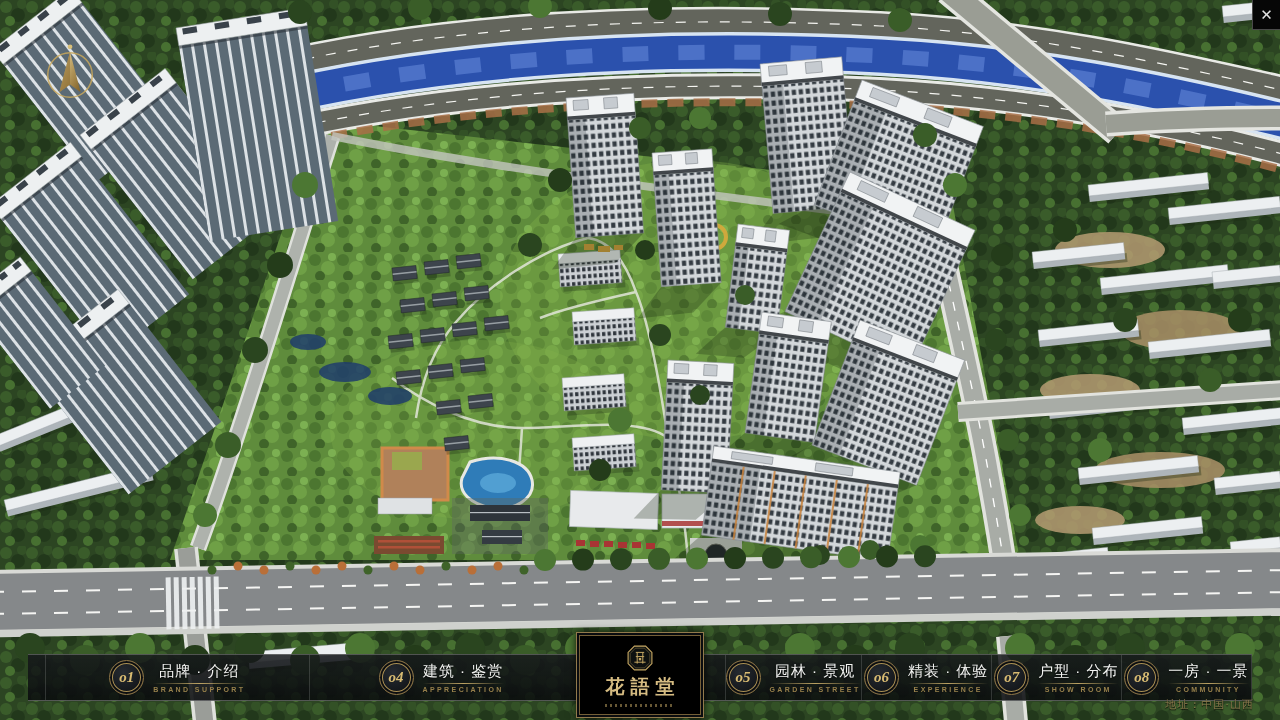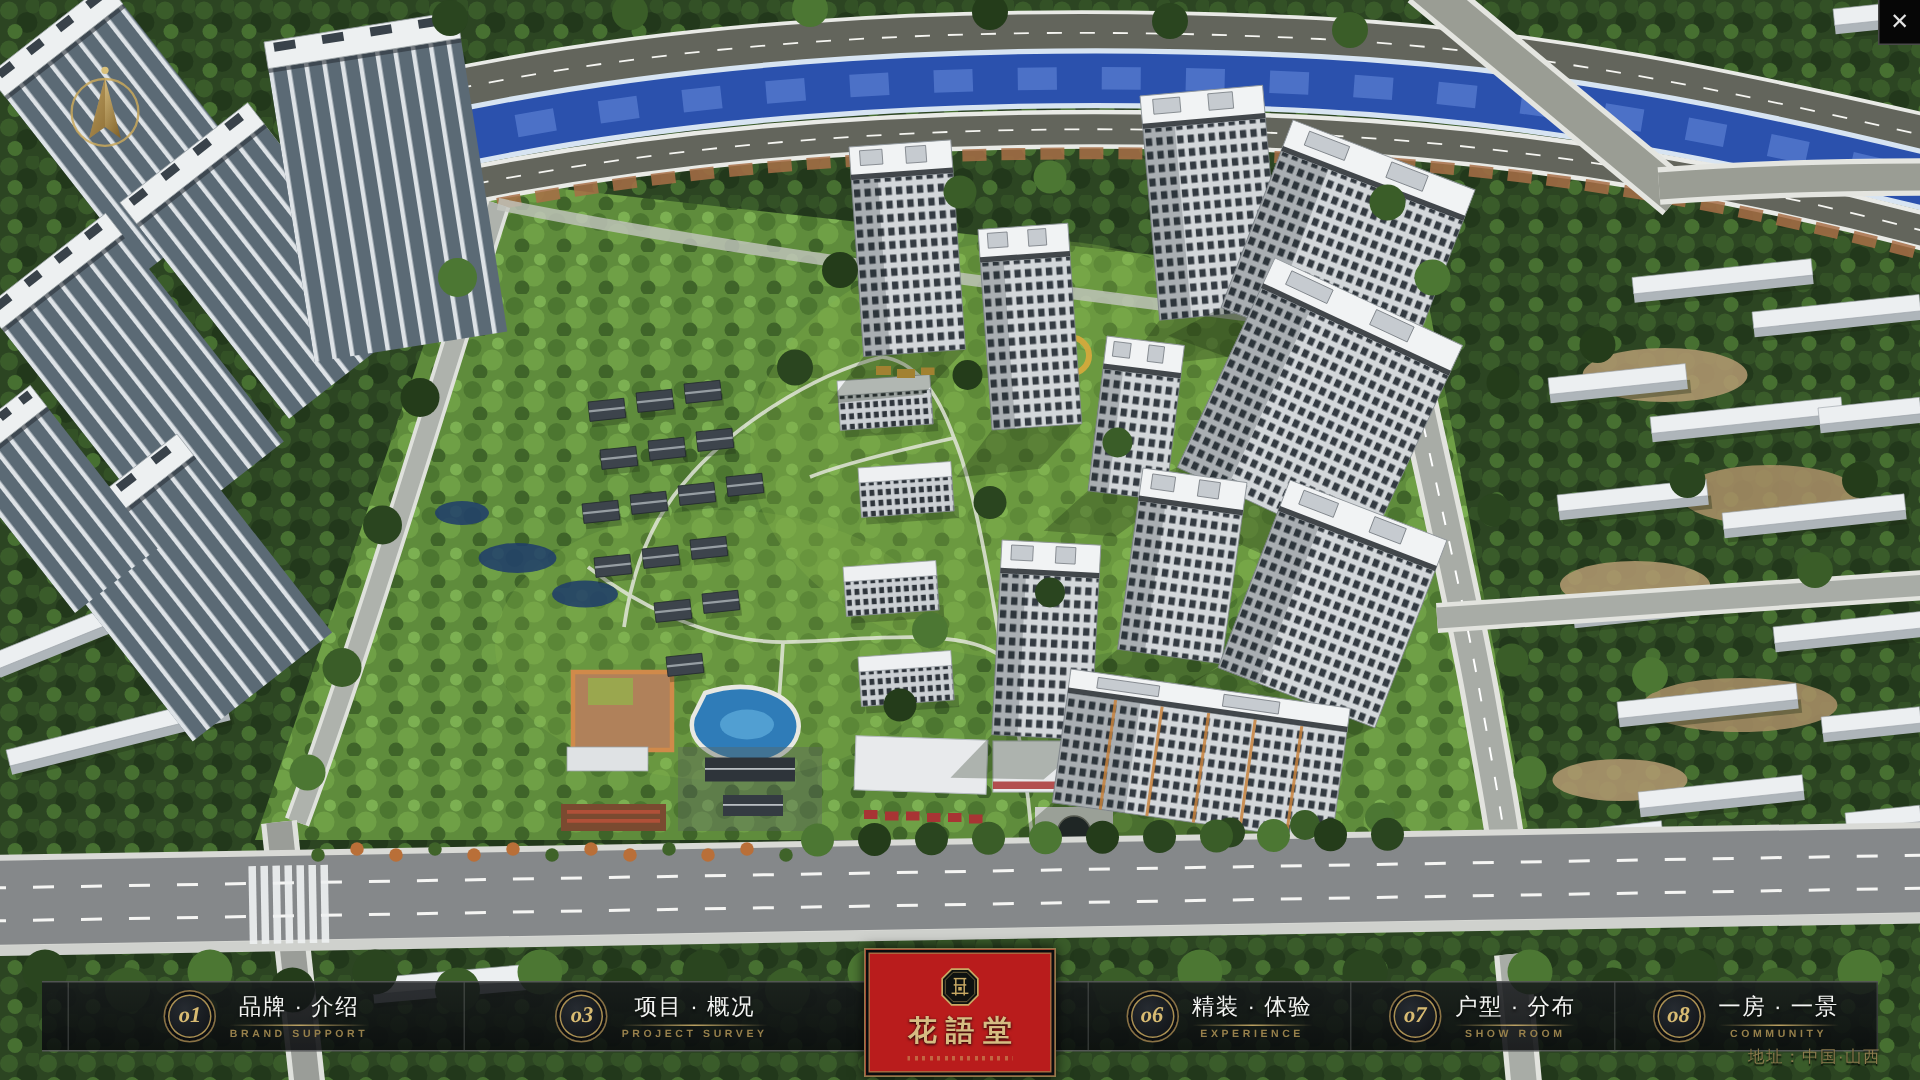--- a/index.html
+++ b/index.html
@@ -21,21 +21,21 @@
     box-shadow:inset 0 0 0 2px #0b0d10, inset 0 0 0 3px #a98f52;
     display:flex;align-items:center;justify-content:center;}
   .badge i{font:italic bold 15px "Liberation Serif",serif;color:#d8bb72;}
   .nav-text{display:flex;flex-direction:column;align-items:center;}
   .cn{color:#f3f4f2;font-size:15px;font-weight:normal;letter-spacing:1px;text-shadow:0 1px 2px rgba(0,0,0,.8);white-space:nowrap;}
   .sep{display:block;height:1px;width:100%;margin:2px 0 2px 0;background:linear-gradient(90deg,transparent,rgba(216,185,111,.85),transparent);}
   .en{color:#97804b;font-size:7px;font-weight:bold;letter-spacing:2.4px;white-space:nowrap;}
   .spacer{width:152px;flex:0 0 auto;}
   
   .logo-panel{position:absolute;left:50%;transform:translateX(-50%);bottom:2px;width:126px;height:84px;
-    background:#b91c1c;border:1px solid #927a4c;
+    background:#000000;border:1px solid #927a4c;
     box-shadow:inset 0 0 0 2px #0a0c0f, inset 0 0 0 3px rgba(165,135,78,.7), 0 0 8px rgba(0,0,0,.8);
     display:flex;flex-direction:column;align-items:center;justify-content:center;cursor:pointer;}
   .logo-title{font-family:"Liberation Serif",serif;font-weight:bold;font-size:19px;color:#d6bc82;letter-spacing:6px;padding-left:6px;margin-top:2px;text-shadow:0 1px 2px #000;}
   .logo-tagline{width:70px;height:3px;margin-top:4px;background:repeating-linear-gradient(90deg,rgba(205,175,105,.5) 0 2px,transparent 2px 5px);}
   
   .address{position:absolute;right:26px;bottom:8px;color:#8c7a4d;font-size:11px;letter-spacing:1px;text-shadow:0 1px 1px #000;}
 </style>
 </head>
 <body>
 
@@ -656,31 +656,41 @@
             <i>o1</i>
           </span>
           <span class="nav-text">
             <span class="cn">品牌 · 介绍</span>
             <span class="sep"></span>
             <span class="en">BRAND SUPPORT</span>
           </span>
         </div>
         <div class="nav-item">
           <span class="badge">
-            <i>o3</i>
+            <i>o4</i>
           </span>
           <span class="nav-text">
-            <span class="cn">项目 · 概况</span>
+            <span class="cn">建筑 · 鉴赏</span>
             <span class="sep"></span>
-            <span class="en">PROJECT SURVEY</span>
+            <span class="en">APPRECIATION</span>
           </span>
         </div>
       </div>
   <div class="spacer"></div>
   <div class="nav-group right" id="nav-right">
+        <div class="nav-item">
+          <span class="badge">
+            <i>o5</i>
+          </span>
+          <span class="nav-text">
+            <span class="cn">园林 · 景观</span>
+            <span class="sep"></span>
+            <span class="en">GARDEN STREET</span>
+          </span>
+        </div>
         <div class="nav-item">
           <span class="badge">
             <i>o6</i>
           </span>
           <span class="nav-text">
             <span class="cn">精装 · 体验</span>
             <span class="sep"></span>
             <span class="en">EXPERIENCE</span>
           </span>
         </div>

